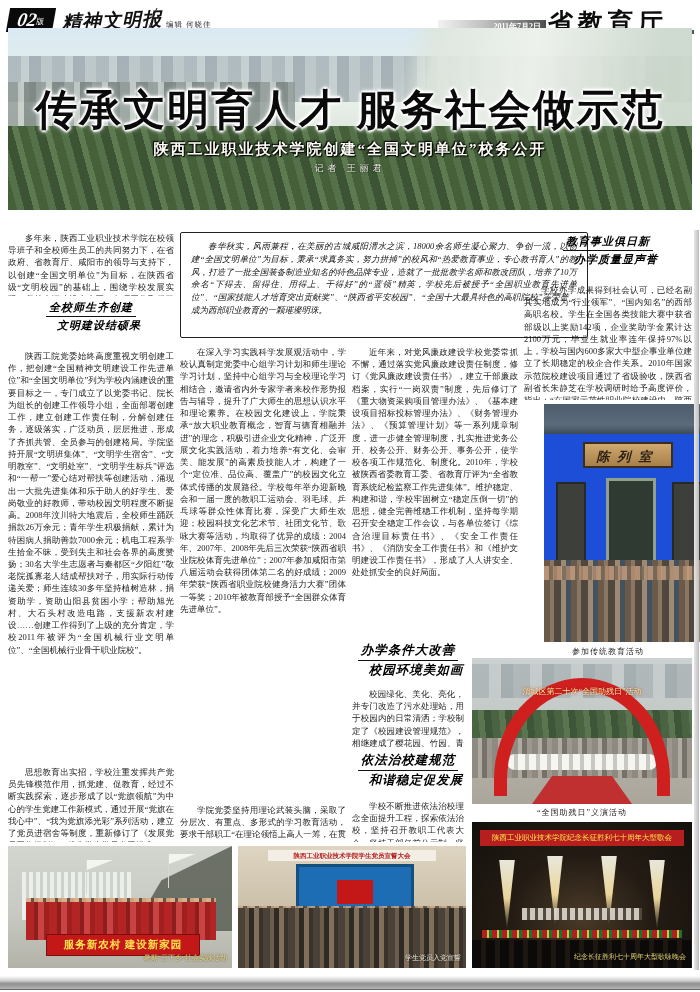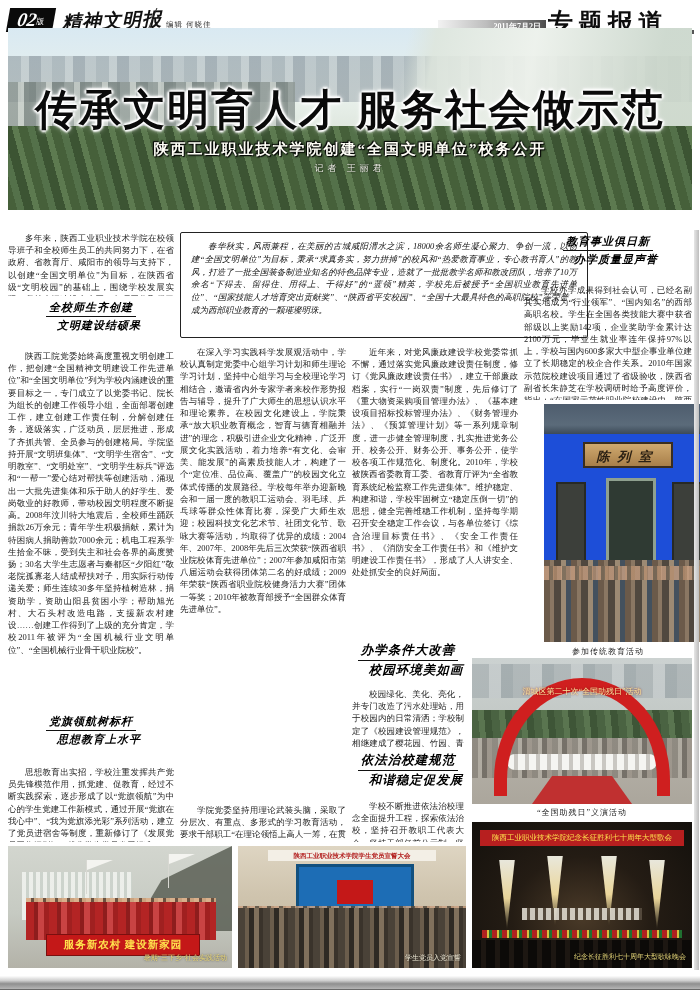--- a/index.html
+++ b/index.html
@@ -134,21 +134,21 @@
 <body>
 
 <div class="page">
 
   <div class="ed-box"><span class="ed-num">02</span><span class="ed-suffix">版</span></div>
   <div class="masthead">精神文明报</div>
   <div class="mast-slash"></div>
   <div class="editor">编辑 何晓佳</div>
   <div class="head-line"></div>
   <div class="date-bar">2011年7月2日</div>
-  <div class="section-title">专题报道</div>
+  <div class="section-title">省教育厅</div>
   <div class="section-shadow"></div>
   <div class="top-rule"></div>
 
   <div class="banner">
     <div class="b-city"></div>
     <div class="b-blocks"></div>
     <div class="b-river"></div>
     <div class="b-park"></div>
     <div class="b-title">传承文明育人才 服务社会做示范</div>
     <div class="b-sub">陕西工业职业技术学院创建“全国文明单位”校务公开</div>
@@ -158,24 +158,20 @@
   <div class="bt" style="left:8px;top:232px;width:166px;height:64px;">
       <p>多年来，陕西工业职业技术学院在校领导班子和全校师生员工的共同努力下，在省政府、省教育厅、咸阳市的领导与支持下，以创建“全国文明单位”为目标，在陕西省级“文明校园”的基础上，围绕学校发展实际，坚持内涵建设上水平，各项工作取得了长足的发展。</p>
     </div>
   <div class="shead" style="left:8px;top:300px;width:166px;">
     <span class="l1">全校师生齐创建</span>
     <span class="l2">文明建设结硕果</span>
   </div>
   <div class="bt" style="left:8px;top:350px;width:166px;height:360px;">
       <p>陕西工院党委始终高度重视文明创建工作，把创建“全国精神文明建设工作先进单位”和“全国文明单位”列为学校内涵建设的重要目标之一，专门成立了以党委书记、院长为组长的创建工作领导小组，全面部署创建工作，建立创建工作责任制，分解创建任务，逐级落实，广泛动员，层层推进，形成了齐抓共管、全员参与的创建格局。学院坚持开展“文明班集体”、“文明学生宿舍”、“文明教室”、“文明处室”、“文明学生标兵”评选和“一帮一”爱心结对帮扶等创建活动，涌现出一大批先进集体和乐于助人的好学生、爱岗敬业的好教师，带动校园文明程度不断提高。2008年汶川特大地震后，全校师生踊跃捐款26万余元；青年学生积极捐献，累计为特困病人捐助善款7000余元；机电工程系学生拾金不昧，受到失主和社会各界的高度赞扬；30名大学生志愿者与秦都区“夕阳红”敬老院孤寡老人结成帮扶对子，用实际行动传递关爱；师生连续30多年坚持植树造林，捐资助学，资助山阳县贫困小学；帮助旭光村、大石头村改造电路，支援新农村建设……创建工作得到了上级的充分肯定，学校2011年被评为“全国机械行业文明单位”、“全国机械行业骨干职业院校”。</p>
     </div>
-  <div class="shead" style="left:8px;top:714px;width:166px;">
-    <span class="l1">党旗领航树标杆</span>
-    <span class="l2">思想教育上水平</span>
-  </div>
   <div class="bt" style="left:8px;top:766px;width:166px;height:76px;">
       <p>思想教育出实招，学校注重发挥共产党员先锋模范作用，抓党建、促教育，经过不断实践探索，逐步形成了以“党旗领航”为中心的学生党建工作新模式，通过开展“党旗在我心中”、“我为党旗添光彩”系列活动，建立了党员进宿舍等制度，重新修订了《发展党员工作细则》，优化学生党员发展标准……</p>
     </div>
 
   <div class="intro-box">
       <p>春华秋实，风雨兼程，在美丽的古城咸阳渭水之滨，18000余名师生凝心聚力、争创一流，以创建“全国文明单位”为目标，秉承“求真务实，努力拼搏”的校风和“热爱教育事业，专心教书育人”的教风，打造了一批全国装备制造业知名的特色品牌专业，造就了一批批教学名师和教改团队，培养了10万余名“下得去、留得住、用得上、干得好”的“蓝领”精英，学校先后被授予“全国职业教育先进单位”、“国家技能人才培育突出贡献奖”、“陕西省平安校园”、“全国十大最具特色的高职院校”等荣誉，成为西部职业教育的一颗璀璨明珠。</p>
     </div>
 
   <div class="bt" style="left:180px;top:346px;width:166px;height:402px;">
       <p>在深入学习实践科学发展观活动中，学校认真制定党委中心组学习计划和师生理论学习计划，坚持中心组学习与全校理论学习相结合，邀请省内外专家学者来校作形势报告与辅导，提升了广大师生的思想认识水平和理论素养。在校园文化建设上，学院秉承“放大职业教育概念，智育与德育相融并进”的理念，积极引进企业文化精神，广泛开展文化实践活动，着力培养“有文化、会审美、能发展”的高素质技能人才，构建了一个“定位准、品位高、覆盖广”的校园文化立体式传播的发展路径。学校每年举办迎新晚会和一届一度的教职工运动会、羽毛球、乒乓球等群众性体育比赛，深受广大师生欢迎；校园科技文化艺术节、社团文化节、歌咏大赛等活动，均取得了优异的成绩：2004年、2007年、2008年先后三次荣获“陕西省职业院校体育先进单位”；2007年参加咸阳市第八届运动会获得团体第二名的好成绩；2009年荣获“陕西省职业院校健身活力大赛”团体一等奖；2010年被教育部授予“全国群众体育先进单位”。</p>

